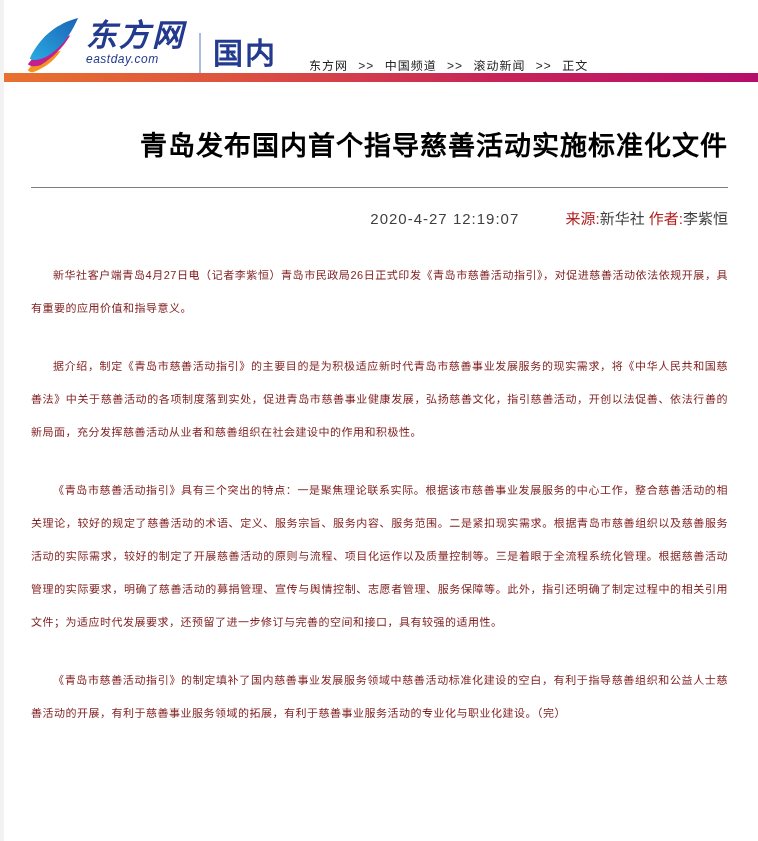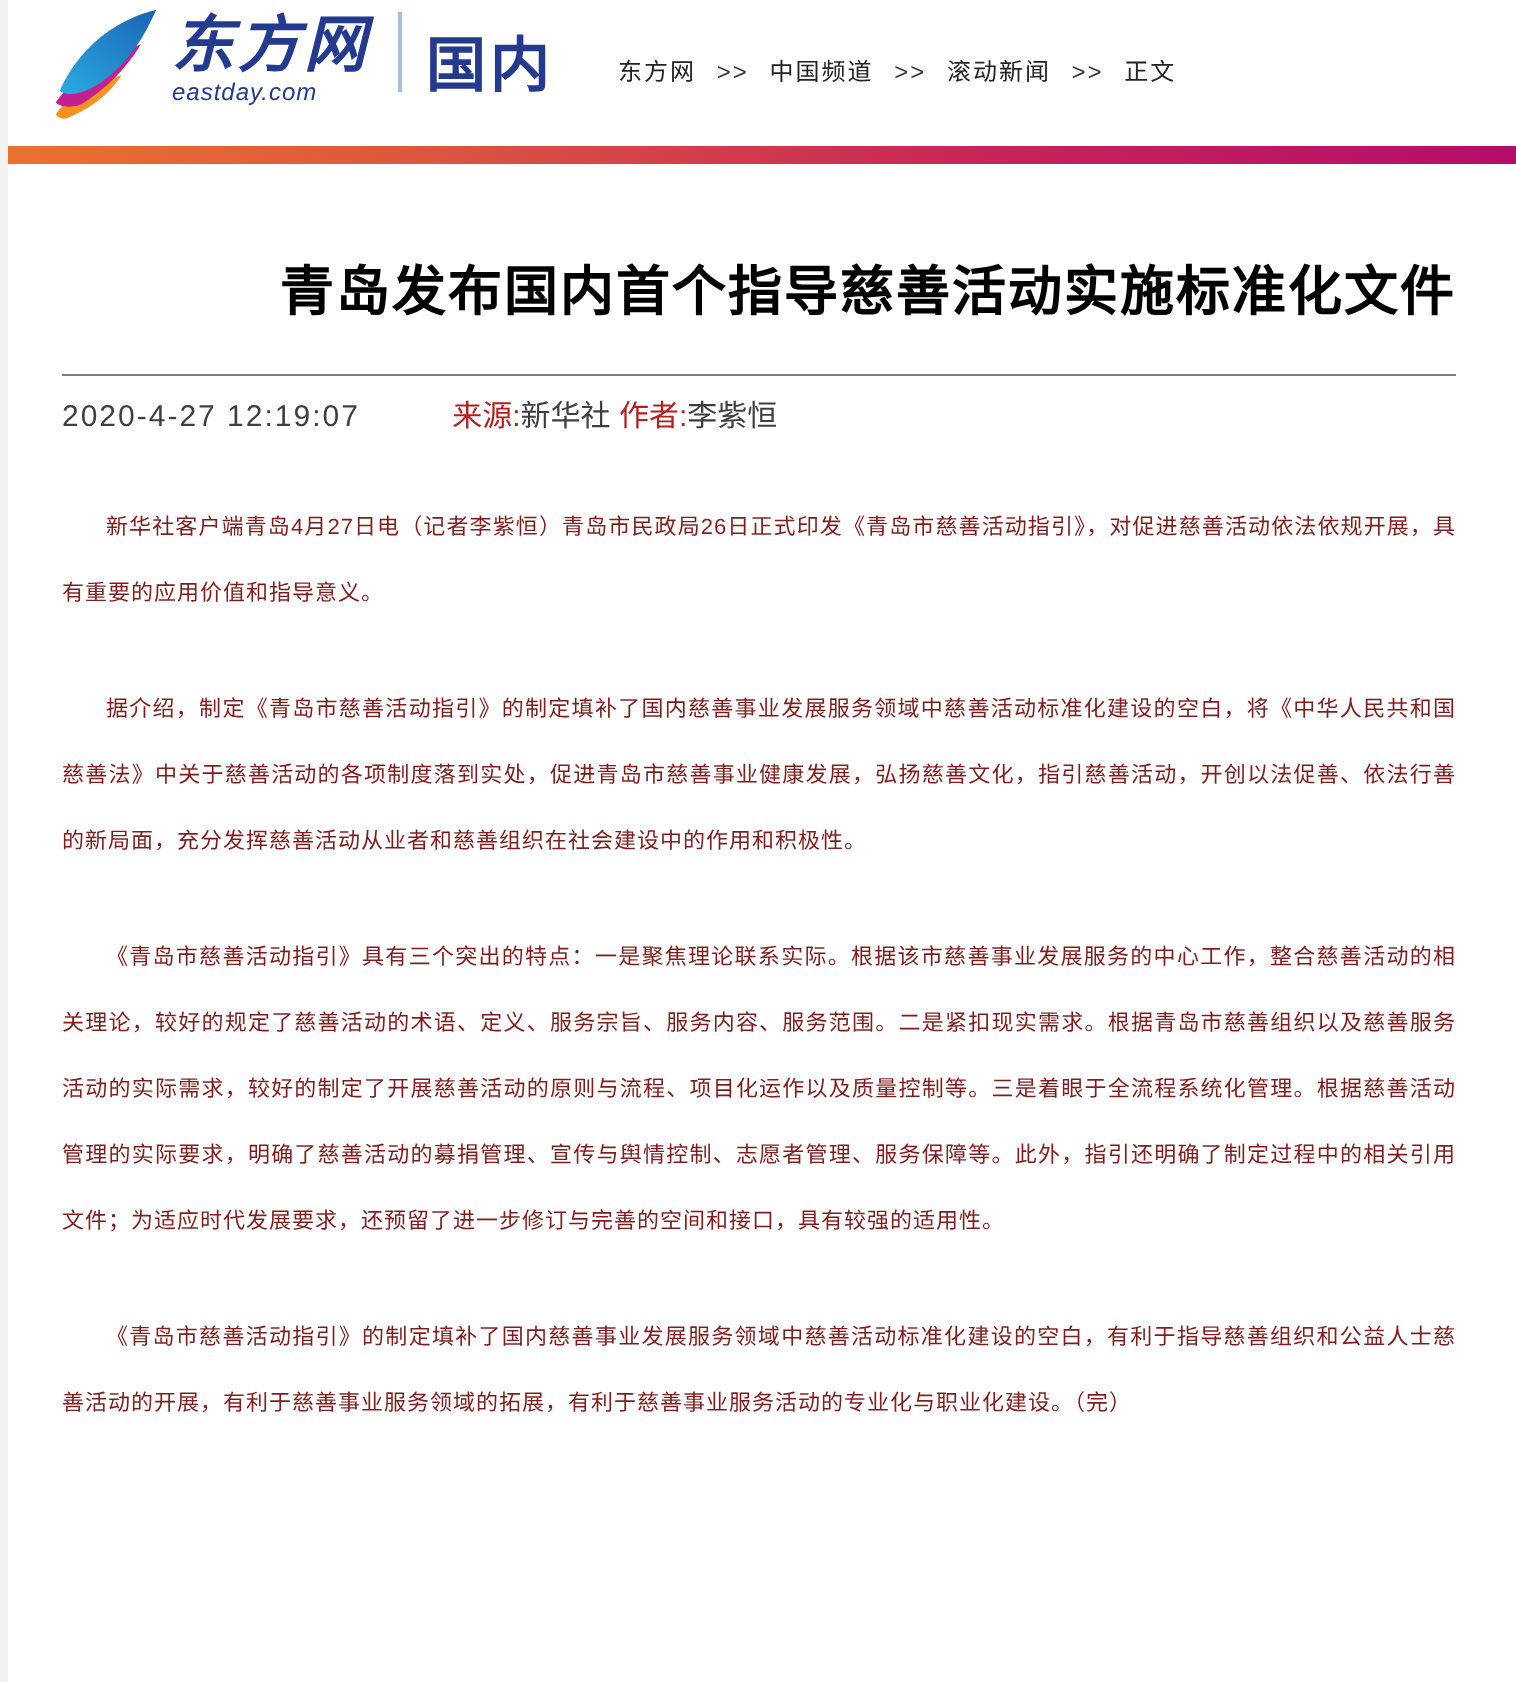--- a/index.html
+++ b/index.html
@@ -14,21 +14,21 @@
   .left-edge-strip {
     position: absolute;
     left: 0; top: 0;
     width: 4px; height: 841px;
     background: #f2f2f2;
   }
   
   .site-header {
     height: 73px;
     display: flex;
-    align-items: flex-start;
+    align-items: flex-end;
     padding-left: 24px;
     background: #ffffff;
   }
   .logo-block {
     display: flex;
     align-items: center;
     cursor: pointer;
   }
   .logo-swoosh { width: 58px; height: 58px; margin-top: 2px; }
   .logo-text { margin-left: 4px; color: #233a8e; }
@@ -86,22 +86,22 @@
     font-weight: bold;
     color: #000000;
     letter-spacing: 1px;
   }
   .title-divider {
     border: none;
     border-top: 1px solid #7d7d7d;
     margin-top: 24px;
   }
   .article-meta {
-    text-align: left;
-    margin-top: 8px;
+    text-align: right;
+    margin-top: 19px;
     font-size: 15px;
     color: #3f3f3f;
   }
   .meta-datetime { margin-right: 42px; letter-spacing: 1px; }
   .meta-label { color: #b22020; }
   .article-body { margin-top: 31px; }
   .article-body p {
     font-size: 11px;
     line-height: 33px;
     color: #7f1d1d;
@@ -155,17 +155,17 @@
   <hr class="title-divider">
 
   <div class="article-meta">
     <span class="meta-datetime">2020-4-27 12:19:07</span>
     <span class="meta-label">来源:</span><span>新华社</span>
     <span class="meta-label">作者:</span><span>李紫恒</span>
   </div>
 
   <div class="article-body">
     <p>新华社客户端青岛4月27日电（记者李紫恒）青岛市民政局26日正式印发《青岛市慈善活动指引》，对促进慈善活动依法依规开展，具有重要的应用价值和指导意义。</p>
-    <p>据介绍，制定《青岛市慈善活动指引》的制定填补了国内慈善事业发展服务领域中慈善活动标准化建设的空白，将《中华人民共和国慈善法》中关于慈善活动的各项制度落到实处，促进青岛市慈善事业健康发展，弘扬慈善文化，指引慈善活动，开创以法促善、依法行善的新局面，充分发挥慈善活动从业者和慈善组织在社会建设中的作用和积极性。</p>
+    <p>据介绍，制定《青岛市慈善活动指引》的主要目的是为积极适应新时代青岛市慈善事业发展服务的现实需求，将《中华人民共和国慈善法》中关于慈善活动的各项制度落到实处，促进青岛市慈善事业健康发展，弘扬慈善文化，指引慈善活动，开创以法促善、依法行善的新局面，充分发挥慈善活动从业者和慈善组织在社会建设中的作用和积极性。</p>
     <p>《青岛市慈善活动指引》具有三个突出的特点：一是聚焦理论联系实际。根据该市慈善事业发展服务的中心工作，整合慈善活动的相关理论，较好的规定了慈善活动的术语、定义、服务宗旨、服务内容、服务范围。二是紧扣现实需求。根据青岛市慈善组织以及慈善服务活动的实际需求，较好的制定了开展慈善活动的原则与流程、项目化运作以及质量控制等。三是着眼于全流程系统化管理。根据慈善活动管理的实际要求，明确了慈善活动的募捐管理、宣传与舆情控制、志愿者管理、服务保障等。此外，指引还明确了制定过程中的相关引用文件；为适应时代发展要求，还预留了进一步修订与完善的空间和接口，具有较强的适用性。</p>
     <p>《青岛市慈善活动指引》的制定填补了国内慈善事业发展服务领域中慈善活动标准化建设的空白，有利于指导慈善组织和公益人士慈善活动的开展，有利于慈善事业服务领域的拓展，有利于慈善事业服务活动的专业化与职业化建设。（完）</p>
   </div>
 </main>
 
 </body></html>

